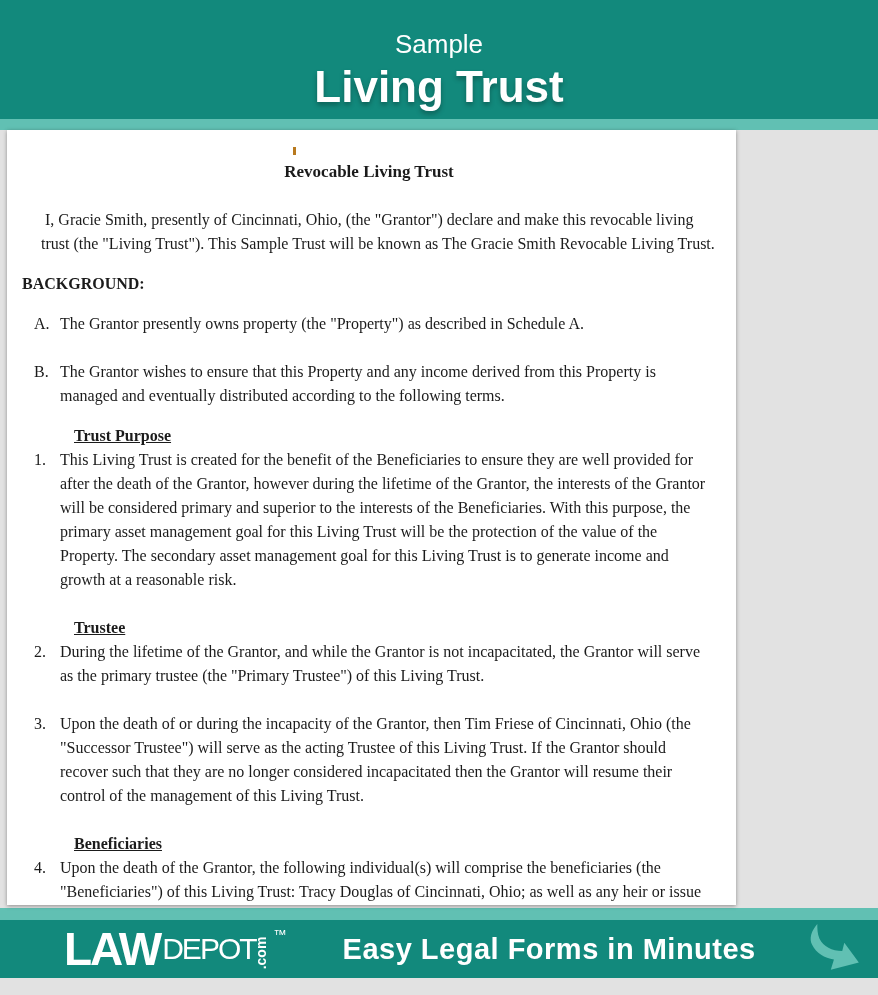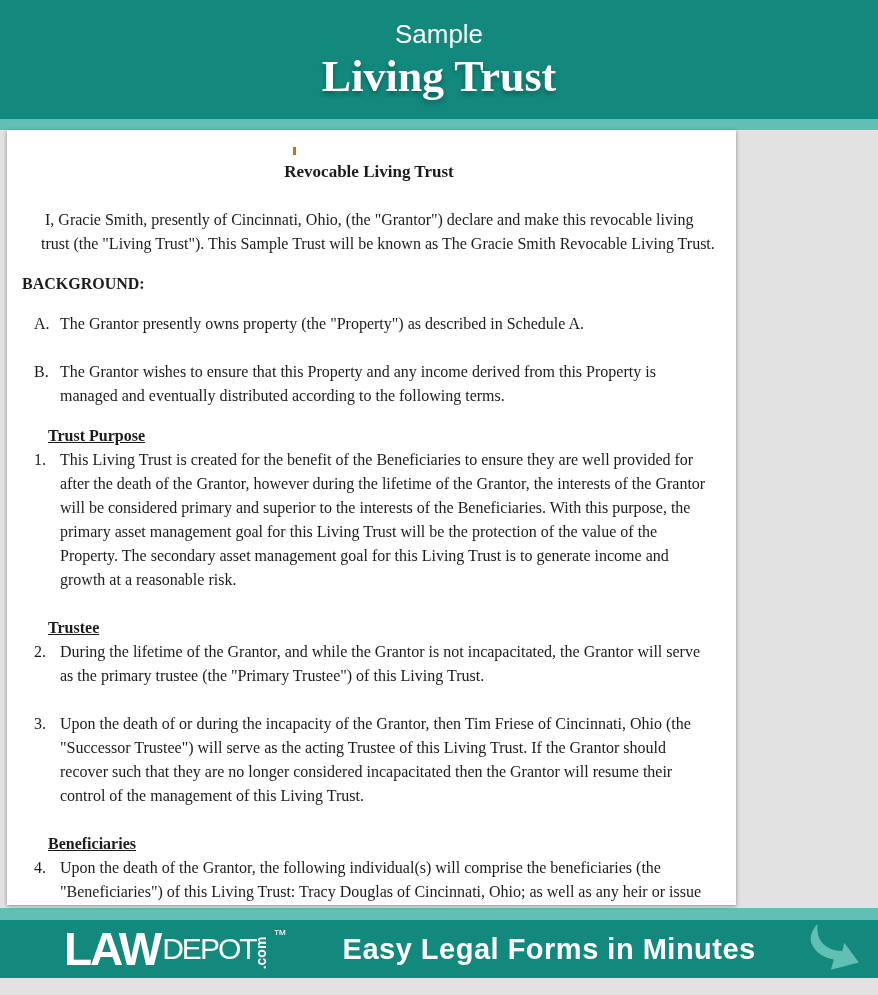--- a/index.html
+++ b/index.html
@@ -7,26 +7,25 @@
   body {
     background:#e2e2e2;
     font-family:"Liberation Sans", sans-serif;
     width:878px; height:995px; overflow:hidden; position:relative;
   }
   
   .header {
     height:119px; background:#12897c; color:#fff; text-align:center;
   }
   .sample-label {
-    padding-top:19px; font-size:26px; line-height:30px; font-weight:normal;
+    padding-top:29px; font-size:26px; line-height:30px; font-weight:normal;
   }
   .main-title {
     margin-top:4px; font-size:44px; line-height:48px; font-weight:bold;
     text-shadow:0 3px 5px rgba(0,0,0,0.30);
-    font-family:Liberation Serif, serif;
   }
   .strip { height:11px; background:#61c0b3; }
   .strip-bottom { margin-top:3px; height:12px; }
   
   .page {
     position:relative;
     margin:0 7px; width:729px; height:775px; background:#ffffff;
     box-shadow:0 1px 4px rgba(0,0,0,0.38);
     padding:30px 20px 0 15px;
     font-family:"Liberation Serif", serif;
@@ -38,21 +37,21 @@
     background:#b8791e;
   }
   .doc-title { text-align:center; font-weight:bold; font-size:17px; margin-bottom:24px; }
   .intro { padding-left:19px; text-indent:4px; margin-bottom:16px; }
   .bg-head { font-weight:bold; margin-bottom:16px;margin-top:14px; }
   .li { position:relative; padding-left:38px; }
   .li .marker { position:absolute; left:12px; top:0; }
   .mb24 { margin-bottom:24px; }
   .mb16 { margin-bottom:16px; }
   .section-h {
-    margin-left:26px; font-weight:bold; text-decoration:underline;
+    margin-left:52px; font-weight:bold; text-decoration:underline;
   }
   
   .footer {
     height:58px; background:#12897c; color:#fff;
     display:flex; align-items:center;
   }
   .logo { display:flex; align-items:flex-start; margin-left:64px; line-height:46px; }
   .logo .law  { font-size:46px; font-weight:bold; letter-spacing:-2px; }
   .logo .depot{ font-size:30px; font-weight:normal; letter-spacing:-2px; margin-left:2px; }
   .com-wrap { position:relative; display:inline-block; width:18px; height:46px; }

